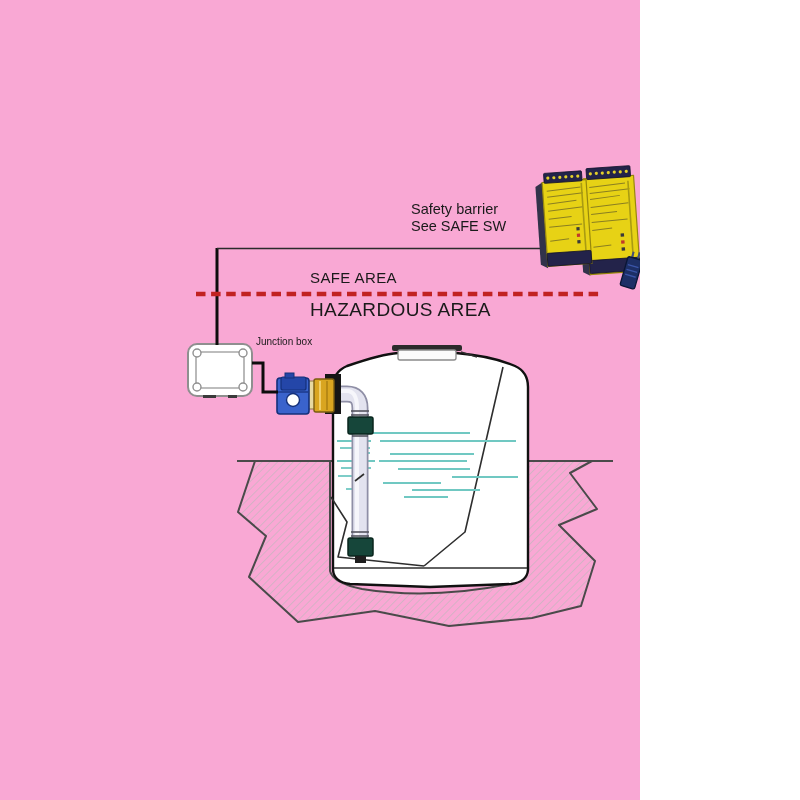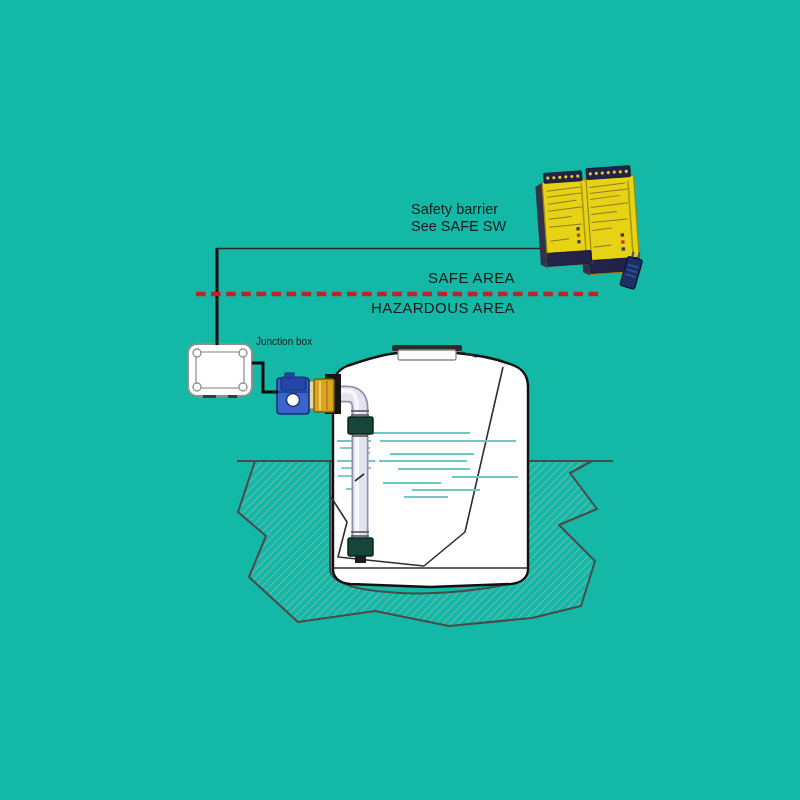--- a/index.html
+++ b/index.html
@@ -1,24 +1,24 @@
 <!DOCTYPE html>
 <html style="--boundary-red: #c12222; --barrier-yellow: #e7d215; --module-navy: #23234a; --sensor-blue: #3a63cc; --brass: #d9a520; --liquid-teal: #70c8c2; --float-green: #16463a; --pipe-fill: #e3e3ef; --pipe-edge: #8f8fa6; --tank-outline: #111111; --ground-outline: #4a4a4a;"><head>
 <meta charset="utf-8">
 <style>
   html,body{margin:0;padding:0;background:#ffffff;}
   #stage{
-    position:relative;width:800px;height:800px;background:#14b8a6;overflow:hidden;
+    position:relative;width:640px;height:800px;background:#f9a8d4;overflow:hidden;
     font-family:"Liberation Sans", sans-serif;color:#1a1a1a;
   }
   #diagram-svg{position:absolute;left:0;top:0;}
   .lbl{position:absolute;white-space:nowrap;color:#1a1a1a;}
   .lbl-barrier{left:411px;top:201px;font-size:14.5px;line-height:17px;}
-  .lbl-safe{left:310px;top:269px;width:205px;text-align:right;font-size:15px;letter-spacing:.4px;}
-  .lbl-haz{left:310px;top:299px;width:205px;text-align:right;font-size:15px;letter-spacing:.4px;}
+  .lbl-safe{left:310px;top:269px;width:205px;text-align:left;font-size:15px;letter-spacing:.4px;}
+  .lbl-haz{left:310px;top:299px;width:205px;text-align:left;font-size:19px;letter-spacing:.4px;}
   .lbl-jbox{left:256px;top:336px;font-size:10px;}
 
   
   .hatch-outline{fill:url(#hatchpat);stroke:var(--ground-outline,#4a4a4a);stroke-width:2;stroke-linejoin:round;}
   .surface{stroke:var(--ground-outline,#4a4a4a);stroke-width:2;}
   .tank-shell{fill:#ffffff;stroke:var(--tank-outline,#111111);stroke-width:2.4;stroke-linejoin:round;}
   .facet{fill:none;stroke:#2e2e2e;stroke-width:1.6;stroke-linejoin:round;}
   .liquid{stroke:var(--liquid-teal,#70c8c2);stroke-width:1.8;}
   .wire-thick{stroke:#0d0d0d;stroke-width:3;fill:none;}
   .wire-thin{stroke:#2b2b2b;stroke-width:1.6;fill:none;}

